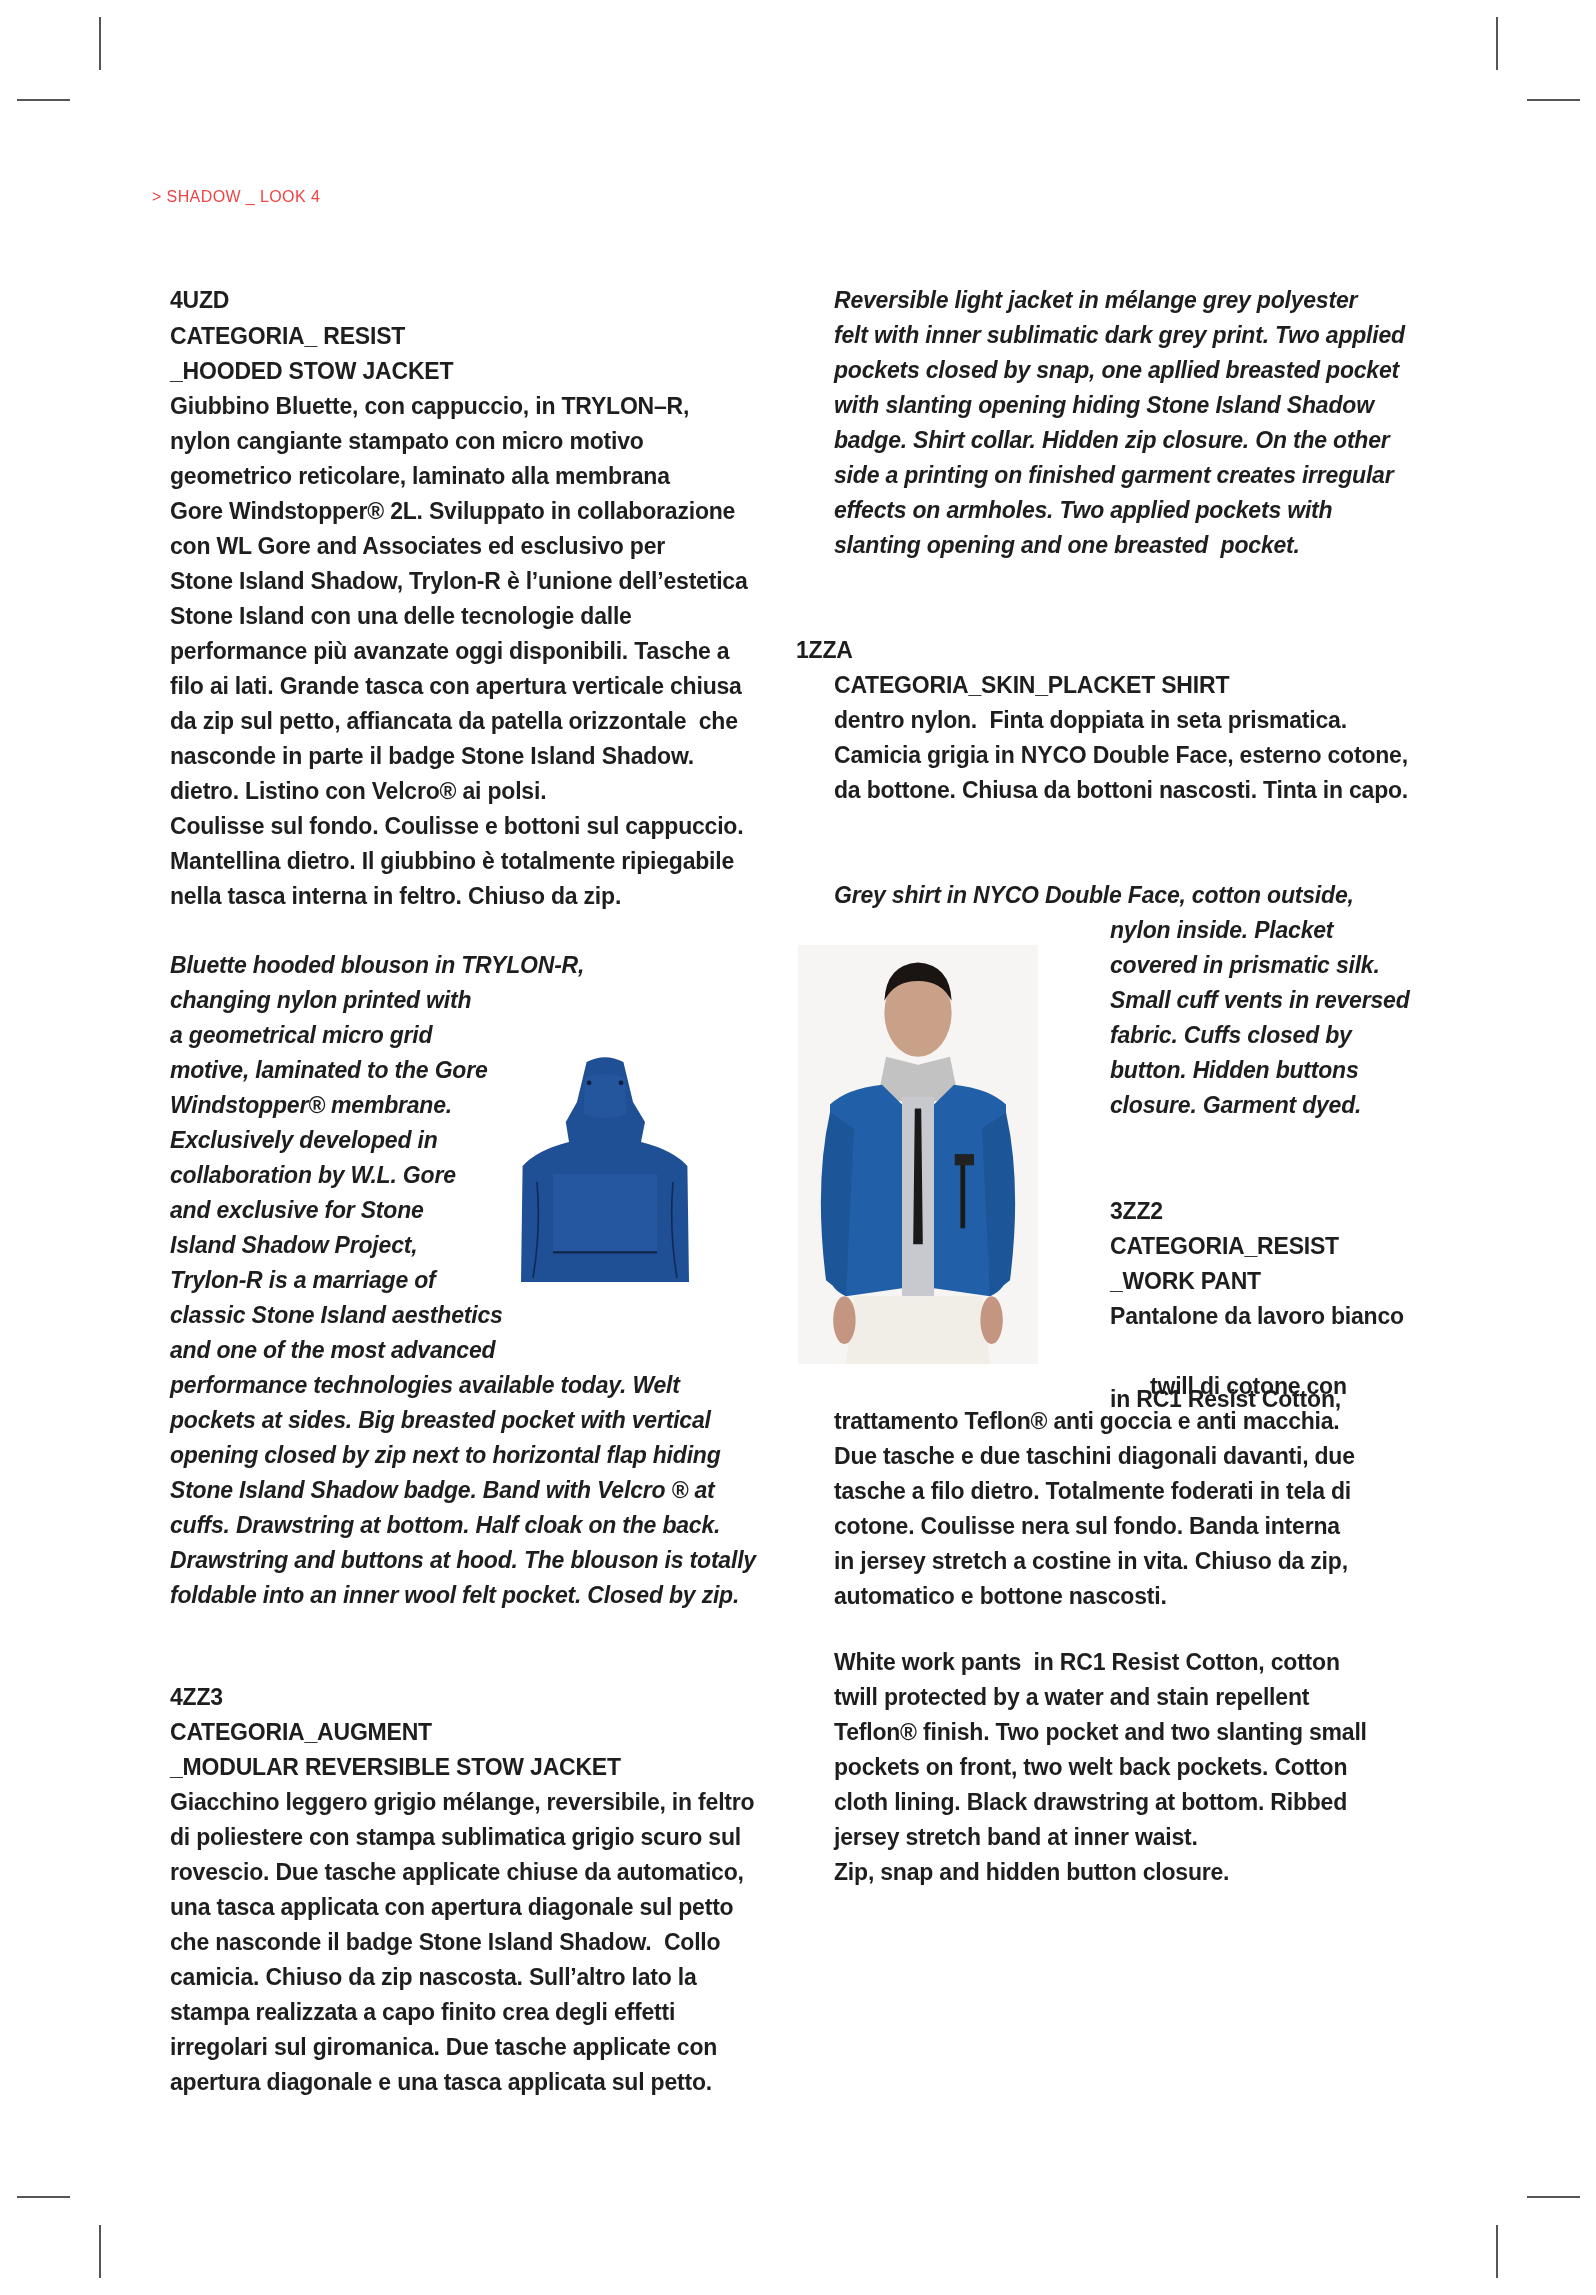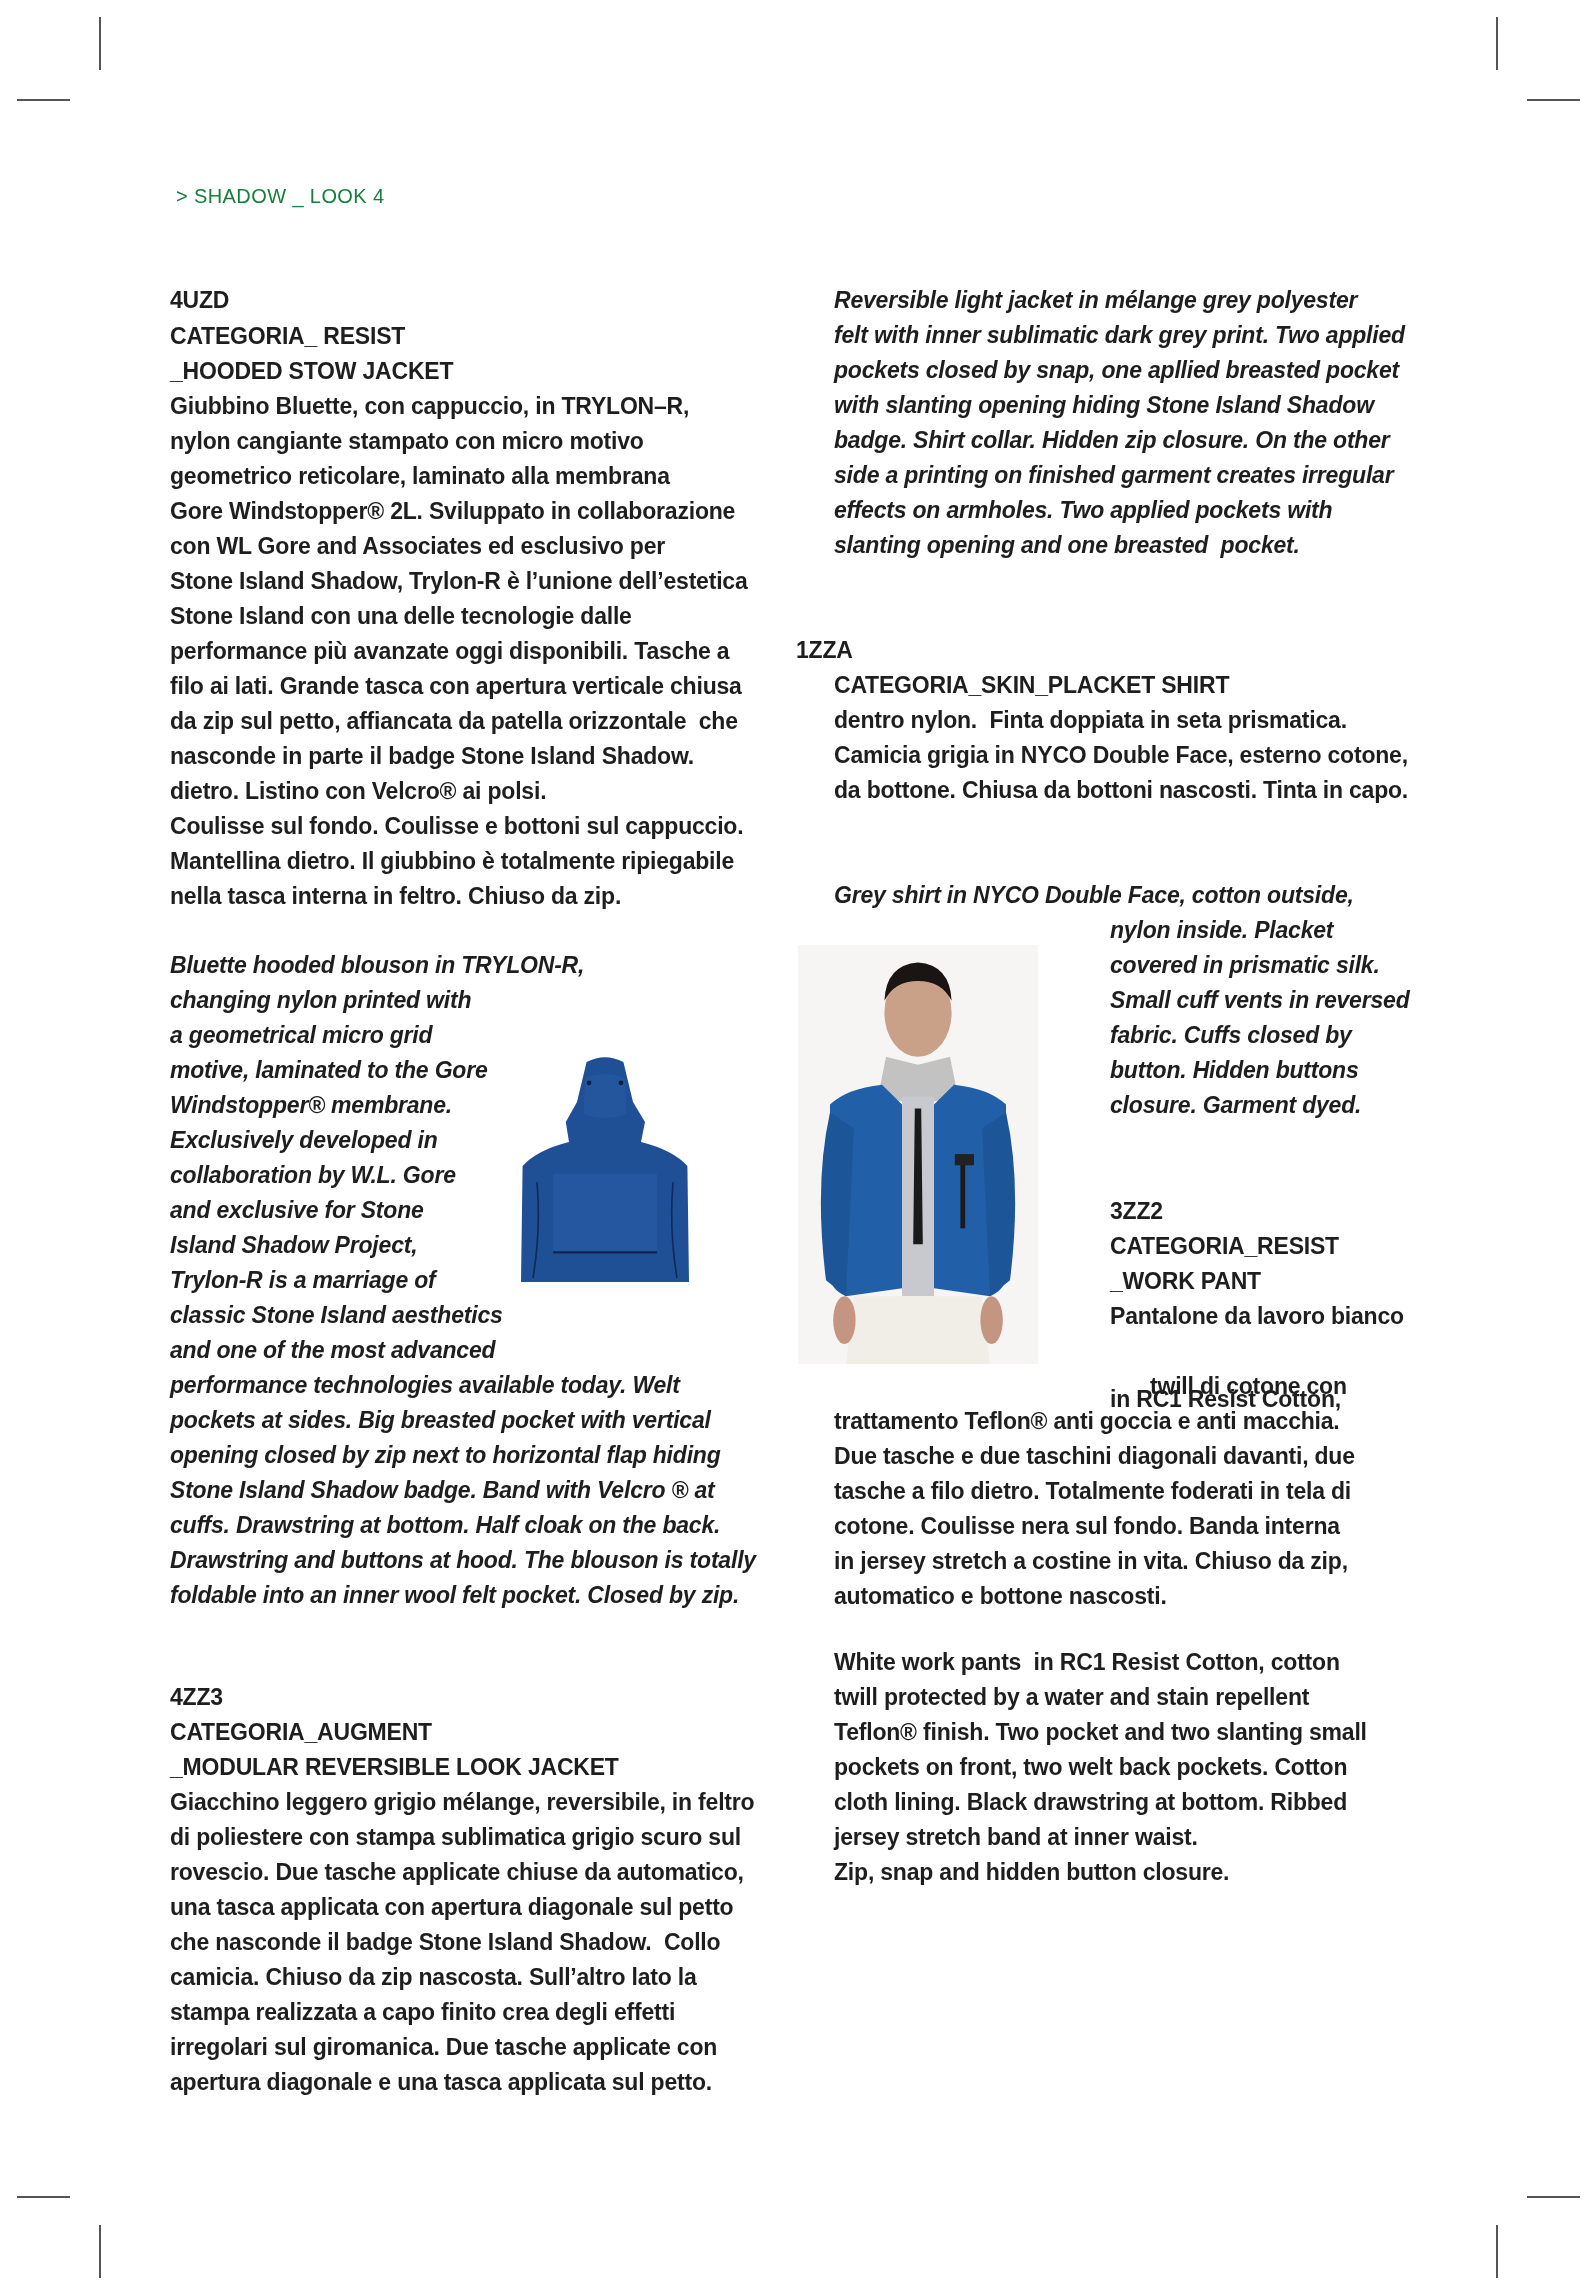--- a/index.html
+++ b/index.html
@@ -4,21 +4,21 @@
 <style>
   html, body { margin:0; padding:0; background:#ffffff; }
   body { width:1597px; height:2295px; position:relative; overflow:hidden;
          font-family:"Liberation Sans", sans-serif; color:#1e1e1e; }
   .mark { position:absolute; background:#555; }
   .v { width:1.6px; height:53px; }
   .h { height:1.6px; width:53px; }
 
   .txt { position:absolute; font-size:23px; line-height:35px; letter-spacing:-0.2px; white-space:pre;font-weight:bold; }
   .it { font-style:italic; }
-  .header { position:absolute; left:176px; top:179px; font-size:20px; line-height:35px; letter-spacing:0.4px; color:#15803d; }
+  .header { position:absolute; left:152px; top:179px; font-size:16px; line-height:35px; letter-spacing:0.4px; color:#ef4444; }
 
   .photo { position:absolute; overflow:hidden; }
   .photo svg { display:block; width:100%; height:100%; }
 </style>
 </head>
 <body>
 
 <div class="mark v" style="left:99px;top:17px;"></div>
 <div class="mark h" style="left:17px;top:99px;"></div>
 <div class="mark v" style="left:1496px;top:17px;"></div>
@@ -46,21 +46,21 @@
     <circle cx="125" cy="56" r="3" fill="#0c1e3c"></circle>
     <path d="M40 170 L170 170 L170 270 L40 270 Z" fill="#2a5da8" opacity="0.6"></path>
     <path d="M40 268 L170 268" stroke="#0e2448" stroke-width="3"></path>
     <path d="M20 180 Q25 240 15 300" stroke="#102a55" stroke-width="2" fill="none"></path>
     <path d="M190 180 Q185 240 195 300" stroke="#102a55" stroke-width="2" fill="none"></path>
   </svg>
 </div>
 
 <div class="txt" style="left:170px;top:1680px;">4ZZ3</div>
 <div class="txt" style="left:170px;top:1715px;">CATEGORIA_AUGMENT</div>
-<div class="txt" style="left:170px;top:1750px;">_MODULAR REVERSIBLE LOOK JACKET</div>
+<div class="txt" style="left:170px;top:1750px;">_MODULAR REVERSIBLE STOW JACKET</div>
 <div id="it1" class="txt" style="left:170px;top:1785px;"><div>Giacchino leggero grigio mélange, reversibile, in feltro</div><div>di poliestere con stampa sublimatica grigio scuro sul</div><div>rovescio. Due tasche applicate chiuse da automatico,</div><div>una tasca applicata con apertura diagonale sul petto</div><div>che nasconde il badge Stone Island Shadow.  Collo</div><div>camicia. Chiuso da zip nascosta. Sull’altro lato la</div><div>stampa realizzata a capo finito crea degli effetti</div><div>irregolari sul giromanica. Due tasche applicate con</div><div>apertura diagonale e una tasca applicata sul petto.</div></div>
 
 <div id="en1" class="txt it" style="left:834px;top:283px;"><div>Reversible light jacket in mélange grey polyester</div><div>felt with inner sublimatic dark grey print. Two applied</div><div>pockets closed by snap, one apllied breasted pocket</div><div>with slanting opening hiding Stone Island Shadow</div><div>badge. Shirt collar. Hidden zip closure. On the other</div><div>side a printing on finished garment creates irregular</div><div>effects on armholes. Two applied pockets with</div><div>slanting opening and one breasted  pocket.</div></div>
 
 <div class="txt" style="left:796px;top:633px;">1ZZA</div>
 <div class="txt" style="left:834px;top:668px;">CATEGORIA_SKIN_PLACKET SHIRT</div>
 <div id="it2" class="txt" style="left:834px;top:703px;"><div>dentro nylon.  Finta doppiata in seta prismatica.</div><div>Camicia grigia in NYCO Double Face, esterno cotone,</div><div>da bottone. Chiusa da bottoni nascosti. Tinta in capo.</div></div>
 
 <div class="txt it" style="left:834px;top:878px;">Grey shirt in NYCO Double Face, cotton outside,</div>
 <div id="en2" class="txt it" style="left:1110px;top:913px;"><div>nylon inside. Placket</div><div>covered in prismatic silk.</div><div>Small cuff vents in reversed</div><div>fabric. Cuffs closed by</div><div>button. Hidden buttons</div><div>closure. Garment dyed.</div></div>

